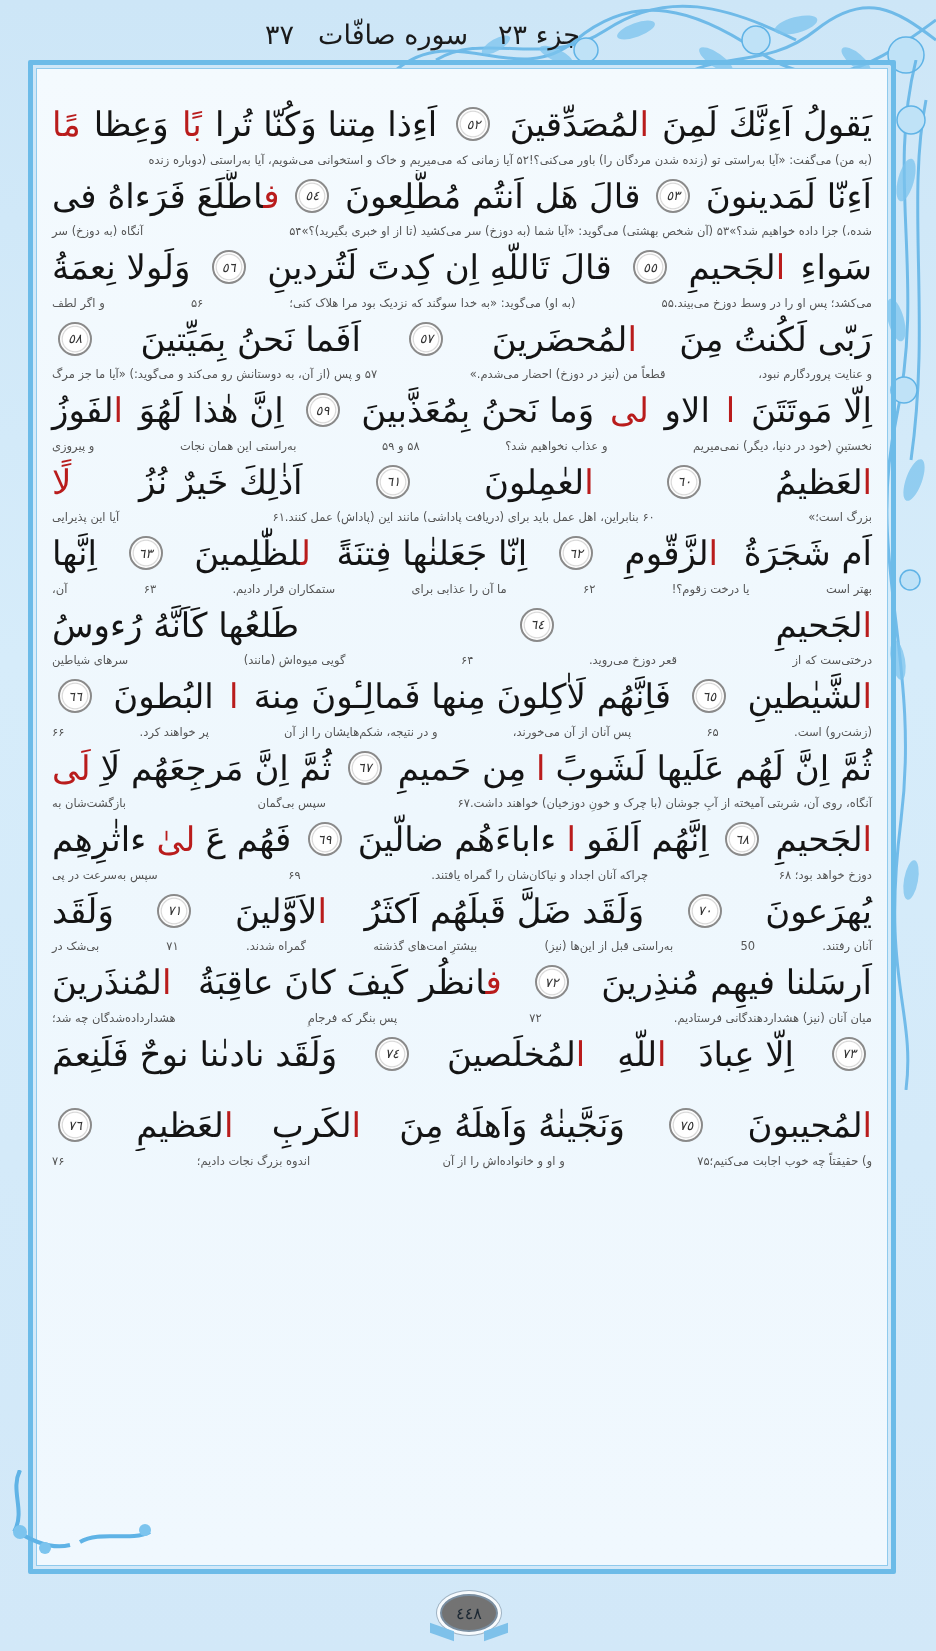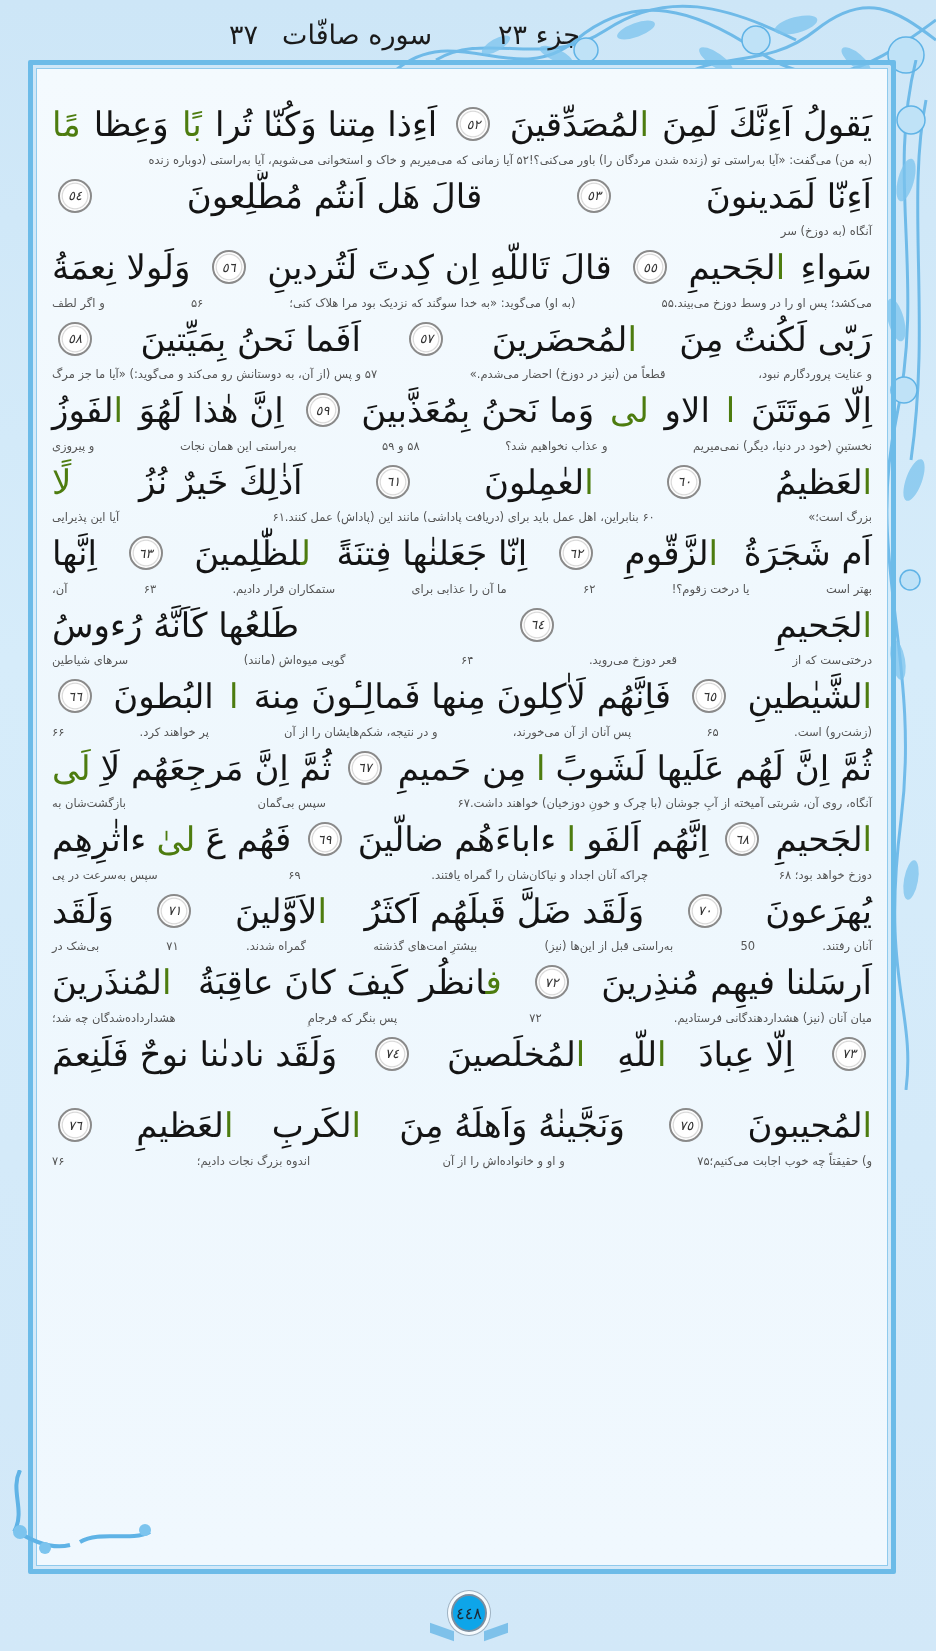--- a/index.html
+++ b/index.html
@@ -12,21 +12,21 @@
   }
   .header {
     position: absolute; top: 14px; left: 160px;
     width: 420px; height: 40px;
     display: flex; flex-direction: row; align-items: center; gap: 30px;
     direction: rtl;
     color: #1a1a1a;
     font-family: "DejaVu Serif", serif;
     font-size: 27px;
   }
-  .header .juz { margin-right: 0; margin-left: 36px; }
+  .header .juz { margin-right: 0; }
   .header .surah-wrap { display: flex; gap: 24px; }
   .ornament-top {
     position: absolute; top: 0; right: 0; width: 560px; height: 95px; overflow: hidden;
   }
   .ornament-right {
     position: absolute; top: 60px; right: 0; width: 70px; height: 1030px; overflow: hidden;
   }
   .ornament-bottom-left {
     position: absolute; left: 0; top: 1470px; width: 180px; height: 100px;
   }
@@ -50,21 +50,21 @@
     display: flex; flex-direction: row; justify-content: space-between; align-items: center;
     direction: rtl;
     padding: 0 12px;
     font-family: "DejaVu Serif", serif;
     font-size: 34px;
     color: #141414;
     white-space: nowrap;
     overflow: hidden;
   }
   .seg { display: inline-block; }
-  .seg .hl { color: #4d7c0f; }
+  .seg .hl { color: #b91c1c; }
   .marker {
     display: inline-flex; align-items: center; justify-content: center;
     width: 34px; height: 34px; border-radius: 50%;
     border: 2px solid #8a8a8a;
     background: radial-gradient(circle, #ffffff 55%, #d8d8d8 60%, #ffffff 66%);
     font-size: 13px; color: #333; font-family: "DejaVu Sans", sans-serif;
     position: relative;
     flex: 0 0 auto;
     margin: 0 6px;
     font-style: italic;
@@ -83,23 +83,23 @@
     color: #555;
     white-space: nowrap;
     overflow: hidden;
   }
   .trans-line span { display: inline-block; }
   .page-badge {
     position: absolute; left: 438px; top: 1591px; width: 62px; height: 44px;
     display: flex; align-items: center; justify-content: center;
   }
   .page-badge .oval {
-    width: 36px; height: 38px; border-radius: 50%;
+    width: 58px; height: 38px; border-radius: 50%;
     border: 2px solid #7a8ea0;
-    background: #0ea5e9;
+    background: #737373;
     display: flex; align-items: center; justify-content: center;
     font-family: "DejaVu Serif", serif; font-size: 16px; color: #1c2833;
     box-shadow: 0 0 0 3px #f7fbfe, 0 0 0 4px #9fb2c2;
   }
   .page-badge .ribbon-l, .page-badge .ribbon-r {
     position: absolute; bottom: -2px; width: 24px; height: 10px; background: #7ec1ea;
   }
   .page-badge .ribbon-l { left: -8px; transform: skewY(20deg); }
   .page-badge .ribbon-r { right: -8px; transform: skewY(-20deg); }
 </style>
@@ -189,22 +189,24 @@
       <div class="trans-line">
         <span>(به من) می‌گفت: «آیا به‌راستی تو (زنده شدن مردگان را) باور می‌کنی؟!۵۲ آیا زمانی که می‌میریم و خاک و استخوانی می‌شویم، آیا به‌راستی (دوباره زنده</span>
       </div>
     </div>
     <div class="block">
       <div class="ayah-line">
         <span class="seg"><span>اَءِنّا لَمَدينونَ</span></span>
         <span class="marker">٥٣</span>
         <span class="seg"><span>قالَ هَل اَنتُم مُطَّلِعونَ</span></span>
         <span class="marker">٥٤</span>
-      </div>
-      <div class="trans-line">
+        <span class="seg"><span class="hl">ف</span><span>اطَّلَعَ فَرَءاهُ فى</span></span>
+      </div>
+      <div class="trans-line">
+        <span>شده،) جزا داده خواهیم شد؟»۵۳ (آن شخص بهشتی) می‌گوید: «آیا شما (به دوزخ) سر می‌کشید (تا از او خبری بگیرید)؟»۵۴</span>
         <span>آنگاه (به دوزخ) سر</span>
       </div>
     </div>
     <div class="block">
       <div class="ayah-line">
         <span class="seg"><span>سَواءِ</span></span>
         <span class="seg"><span class="hl">ا</span><span>لجَحيمِ</span></span>
         <span class="marker">٥٥</span>
         <span class="seg"><span>قالَ تَاللّهِ اِن كِدتَ لَتُردينِ</span></span>
         <span class="marker">٥٦</span>

